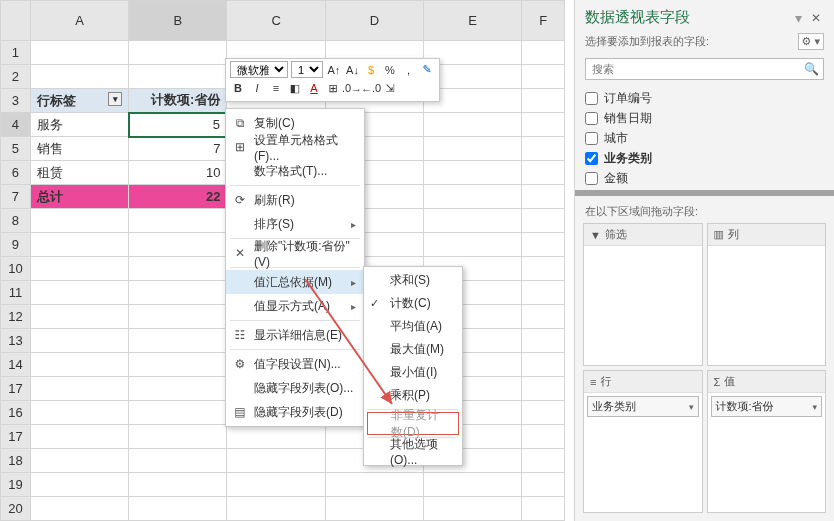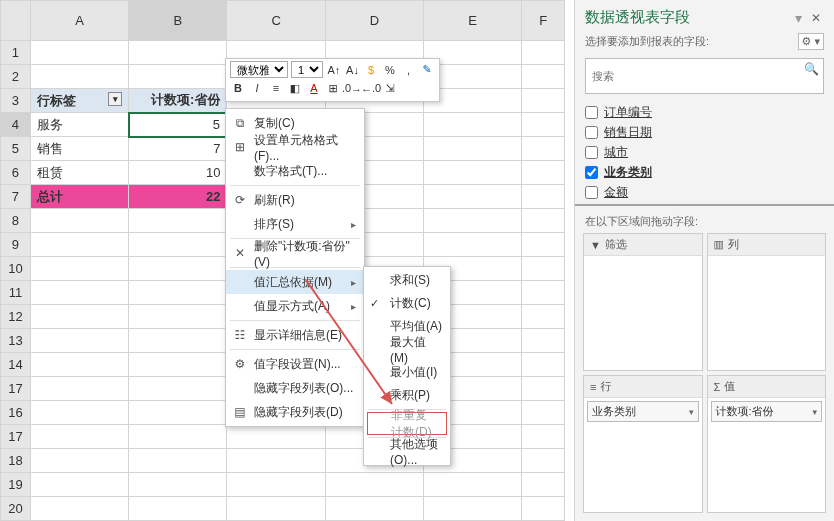--- a/index.html
+++ b/index.html
@@ -36,40 +36,40 @@
 
   
   .ctx { position:absolute; left:225px; top:108px; width:140px; background:#fff; border:1px solid #c7c7c7; box-shadow:2px 2px 6px rgba(0,0,0,.25); padding:2px 0; }
   .ctx-item { display:flex; align-items:center; height:24px; padding:0 8px 0 28px; position:relative; cursor:default; font-size:12px; }
   .ctx-item:hover, .ctx-item.hover { background:#daeaf7; }
   .ctx-icon { position:absolute; left:6px; width:16px; text-align:center; font-size:12px; color:#555; }
   .ctx-sep { height:1px; background:#e0e0e0; margin:2px 4px; }
   .ctx-arrow { margin-left:auto; font-size:10px; color:#666; }
 
   
-  .submenu { position:absolute; left:363px; top:266px; width:88px; background:#fff; border:1px solid #c7c7c7; box-shadow:2px 2px 6px rgba(0,0,0,.25); padding:2px 0; }
+  .submenu { position:absolute; left:363px; top:266px; width:100px; background:#fff; border:1px solid #c7c7c7; box-shadow:2px 2px 6px rgba(0,0,0,.25); padding:2px 0; }
   .sub-item { display:flex; align-items:center; height:23px; padding:0 8px 0 26px; position:relative; font-size:12px; cursor:default; }
   .sub-check { position:absolute; left:6px; font-size:11px; color:#333; }
   .sub-item.highlight { border:1px solid #d9534f; color:#999; margin:0 3px; padding-left:23px; }
 
   
   .arrow-svg { position:absolute; left:302px; top:276px; pointer-events:none; }
 
   
   .pane { position:absolute; right:0; top:0; width:260px; height:521px; border-left:1px solid #d4d4d4; background:#f3f3f3; display:flex; flex-direction:column; }
   .pane-hdr { display:flex; align-items:center; padding:8px 10px 4px; }
   .pane-title { font-size:15px; color:#217346; flex:1; }
   .pane-x { width:16px; text-align:center; cursor:pointer; color:#666; }
   .pane-sub { display:flex; align-items:center; padding:2px 10px 6px; color:#666; font-size:11px; }
   .pane-gear { border:1px solid #bbb; background:#fff; padding:1px 3px; cursor:pointer; font-size:11px; }
   .pane-search { margin:2px 10px 6px; }
-  .pane-search input { width:100%; height:36px; border:1px solid #bbb; padding:2px 18px 2px 6px; font-size:11px; background:#fff; }
+  .pane-search input { width:100%; height:22px; border:1px solid #bbb; padding:2px 18px 2px 6px; font-size:11px; background:#fff; }
   .searchwrap { position:relative; }
   .searchwrap .mag { position:absolute; right:5px; top:4px; color:#888; font-size:12px; }
-  .field-list { padding:2px 10px; max-height:155px; overflow:auto; border-bottom:2px solid #a3a3a3;text-decoration:underline; }
+  .field-list { padding:2px 10px; max-height:155px; overflow:auto; border-bottom:6px solid #a3a3a3; }
   .field { display:flex; align-items:center; gap:6px; height:20px; font-size:12px; }
   .field input { width:13px; height:13px; }
   .field.bold label { font-weight:bold; }
   .more-link { color:#06c; font-size:11px; padding:4px 0; cursor:pointer; }
   .areas-label { padding:8px 10px 4px; color:#666; font-size:11px; }
   .areas { display:grid; grid-template-columns:1fr 1fr; grid-template-rows:1fr 1fr; gap:4px; padding:0 8px 8px; flex:1; }
   .area { border:1px solid #ccc; background:#fff; display:flex; flex-direction:column; }
   .area-hdr { background:#eee; border-bottom:1px solid #ddd; padding:3px 6px; font-size:11px; color:#555; display:flex; align-items:center; gap:4px; }
   .area-body { flex:1; padding:2px; }
   .pill { border:1px solid #bbb; background:#f7f7f7; font-size:11px; padding:2px 4px; display:flex; align-items:center; justify-content:space-between; margin:1px; }

